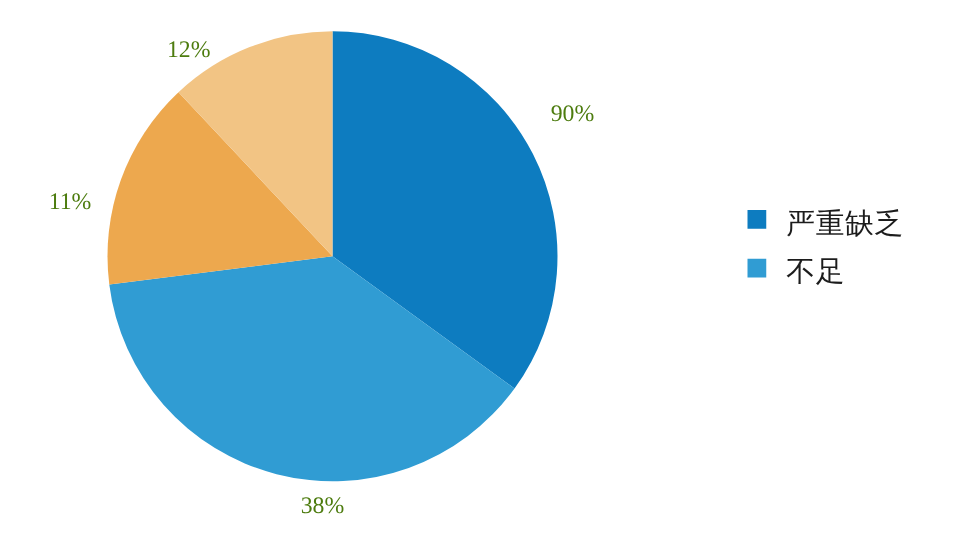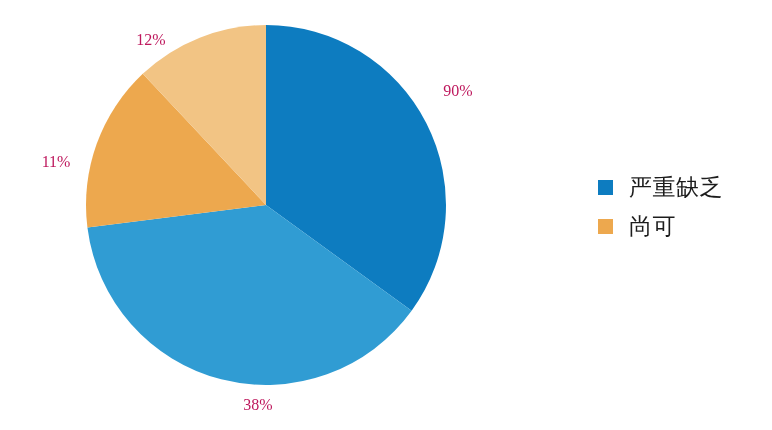--- a/index.html
+++ b/index.html
@@ -31,36 +31,36 @@
     left: 0;
     top: 0;
     display: block;
   }
   .slice-path {
     stroke: none;
   }
   .data-label {
     position: absolute;
     font-family: "Liberation Serif", "DejaVu Serif", serif;
-    font-size: 16px;
-    color: #be185d;
+    font-size: 19px;
+    color: #4d7c0f;
     white-space: nowrap;
     letter-spacing: 0px;
     transform: translate(-50%, -50%);
     line-height: 1;
   }
   #legend {
     position: absolute;
     left: 598px;
     top: 168px;
     width: 160px;
   }
   .legend-item {
     display: flex;
-    align-items: center;
+    align-items: flex-start;
     height: 39px;
   }
   .legend-swatch {
     width: 15px;
     height: 15px;
     flex: 0 0 15px;
     margin-right: 16px;
   }
   .legend-label {
     font-family: "DejaVu Sans", "Liberation Sans", sans-serif;
@@ -90,18 +90,18 @@
         <div class="data-label" style="left: 151px; top: 40px;">12%</div>
       </div>
   </div>
 
   <div id="legend">
       <div class="legend-item">
         <span class="legend-swatch" style="background: rgb(13, 124, 192);"></span>
         <span class="legend-label">严重缺乏</span>
       </div>
       <div class="legend-item">
-        <span class="legend-swatch" style="background: rgb(237, 168, 78);"></span>
-        <span class="legend-label">尚可</span>
+        <span class="legend-swatch" style="background: rgb(48, 156, 211);"></span>
+        <span class="legend-label">不足</span>
       </div>
     </div>
 
 </div>
 
 </body></html>

